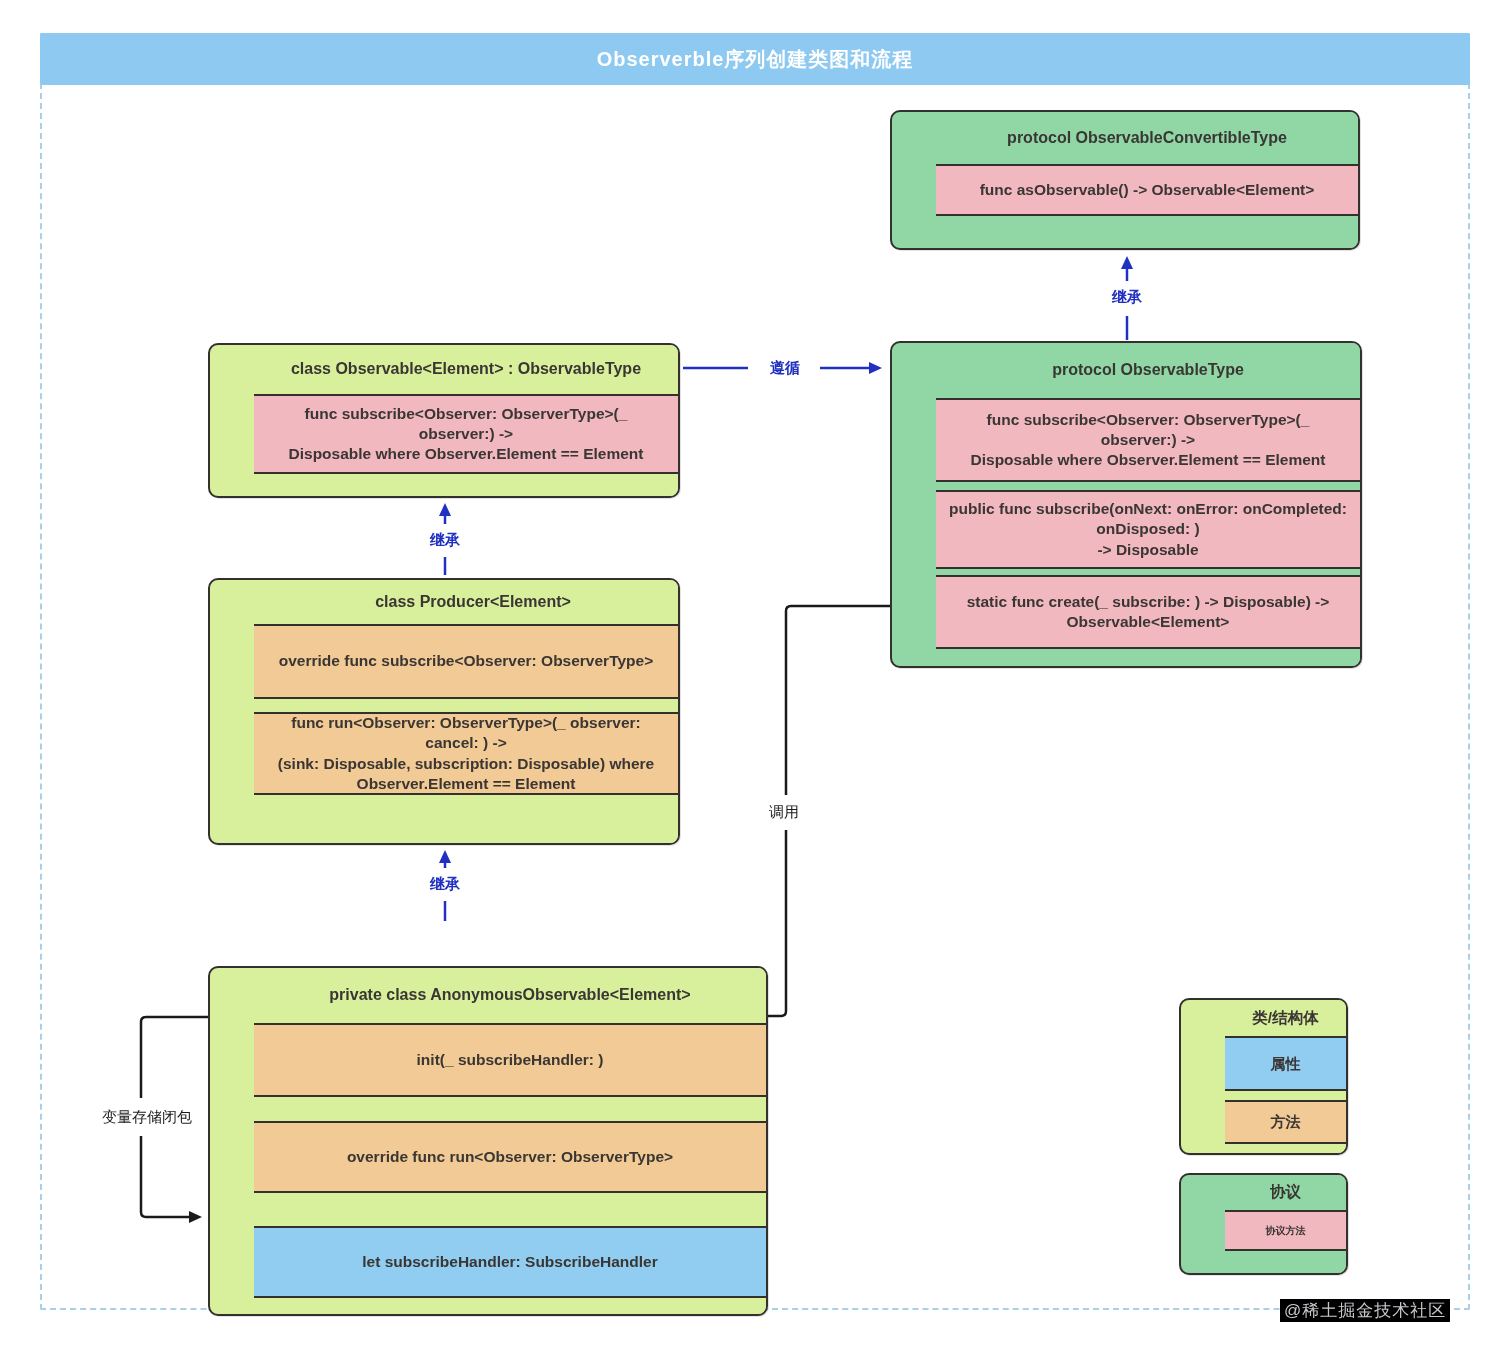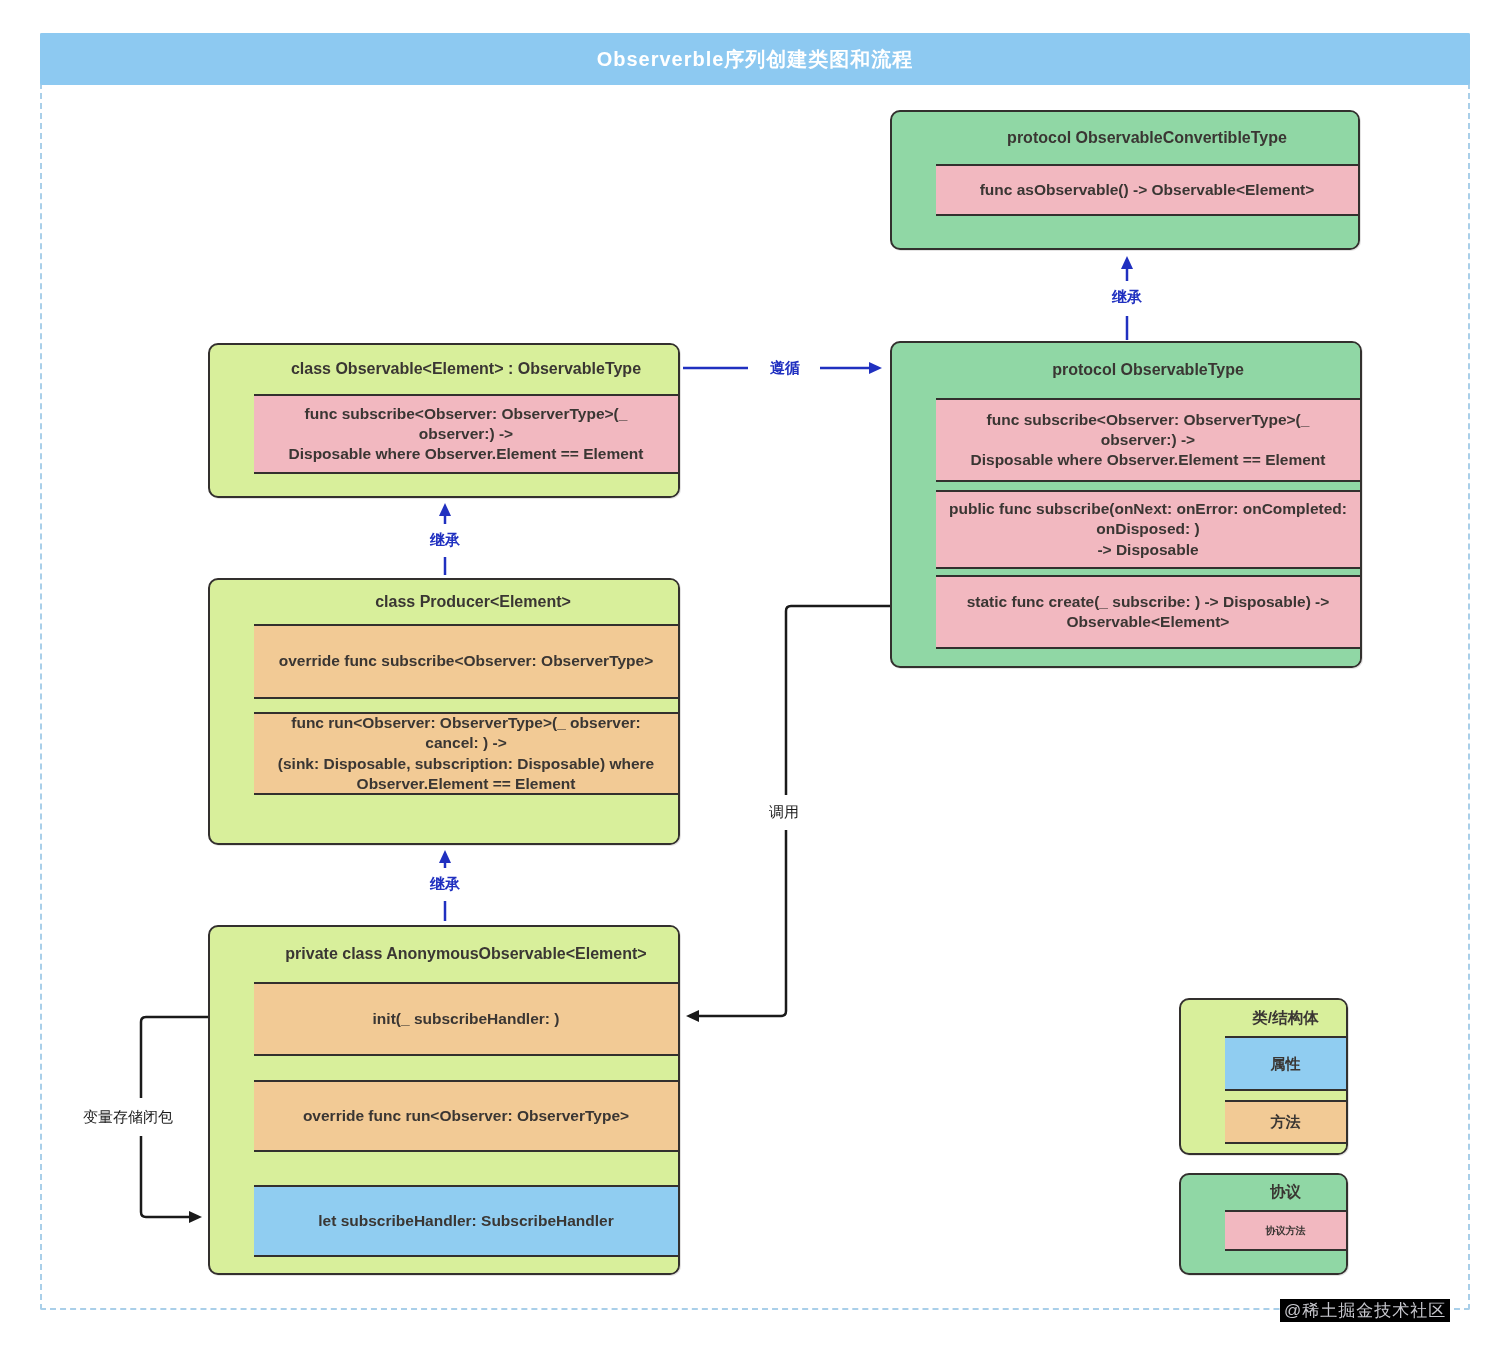--- a/index.html
+++ b/index.html
@@ -117,21 +117,21 @@
   <div class="box" style="left:208px;top:578px;width:472px;height:267px;">
     <div class="row hdr bg-class" style="height:44px;padding-left:26px;">class Producer&lt;Element&gt;</div>
     <div class="row mth bg-orange" style="height:73px;">override func subscribe&lt;Observer: ObserverType&gt;</div>
     <div class="row bg-class" style="height:15px;"></div>
     <div class="row mth bg-orange" style="height:81px;">func run&lt;Observer: ObserverType&gt;(_ observer: cancel: ) -&gt;
 (sink: Disposable, subscription: Disposable) where
 Observer.Element == Element</div>
     <div class="row fill bg-class"></div>
   </div>
 
-  <div class="box" style="left:208px;top:925px;width:472px;height:350px;">
+  <div class="box" style="left:208px;top:966px;width:560px;height:350px;">
     <div class="row hdr bg-class" style="height:55px;">private class AnonymousObservable&lt;Element&gt;</div>
     <div class="row mth bg-orange" style="height:72px;">init(_ subscribeHandler: )</div>
     <div class="row bg-class" style="height:26px;"></div>
     <div class="row mth bg-orange" style="height:70px;">override func run&lt;Observer: ObserverType&gt;</div>
     <div class="row bg-class" style="height:35px;"></div>
     <div class="row mth bg-blue" style="height:70px;">let subscribeHandler: SubscribeHandler</div>
     <div class="row fill bg-class"></div>
   </div>
 
   <div class="box" style="left:1179px;top:998px;width:169px;height:157px;">
@@ -146,17 +146,17 @@
     <div class="row hdr bg-proto" style="height:35px;font-size:15.5px;">协议</div>
     <div class="row mth bg-pink" style="height:39px;font-size:10px;">协议方法</div>
     <div class="row fill bg-proto"></div>
   </div>
 
   <div class="edge-label lbl-blue" style="left:750px;top:357px;width:70px;">遵循</div>
   <div class="edge-label lbl-blue" style="left:1092px;top:286px;width:70px;">继承</div>
   <div class="edge-label lbl-blue" style="left:410px;top:529px;width:70px;">继承</div>
   <div class="edge-label lbl-blue" style="left:410px;top:873px;width:70px;">继承</div>
   <div class="edge-label lbl-black" style="left:749px;top:801px;width:70px;">调用</div>
-  <div class="edge-label lbl-black" style="left:73px;top:1106px;width:110px;">变量存储闭包</div>
+  <div class="edge-label lbl-black" style="left:92px;top:1106px;width:110px;">变量存储闭包</div>
 
   <div class="watermark">@稀土掘金技术社区</div>
 
 </div>
 
 </body></html>

